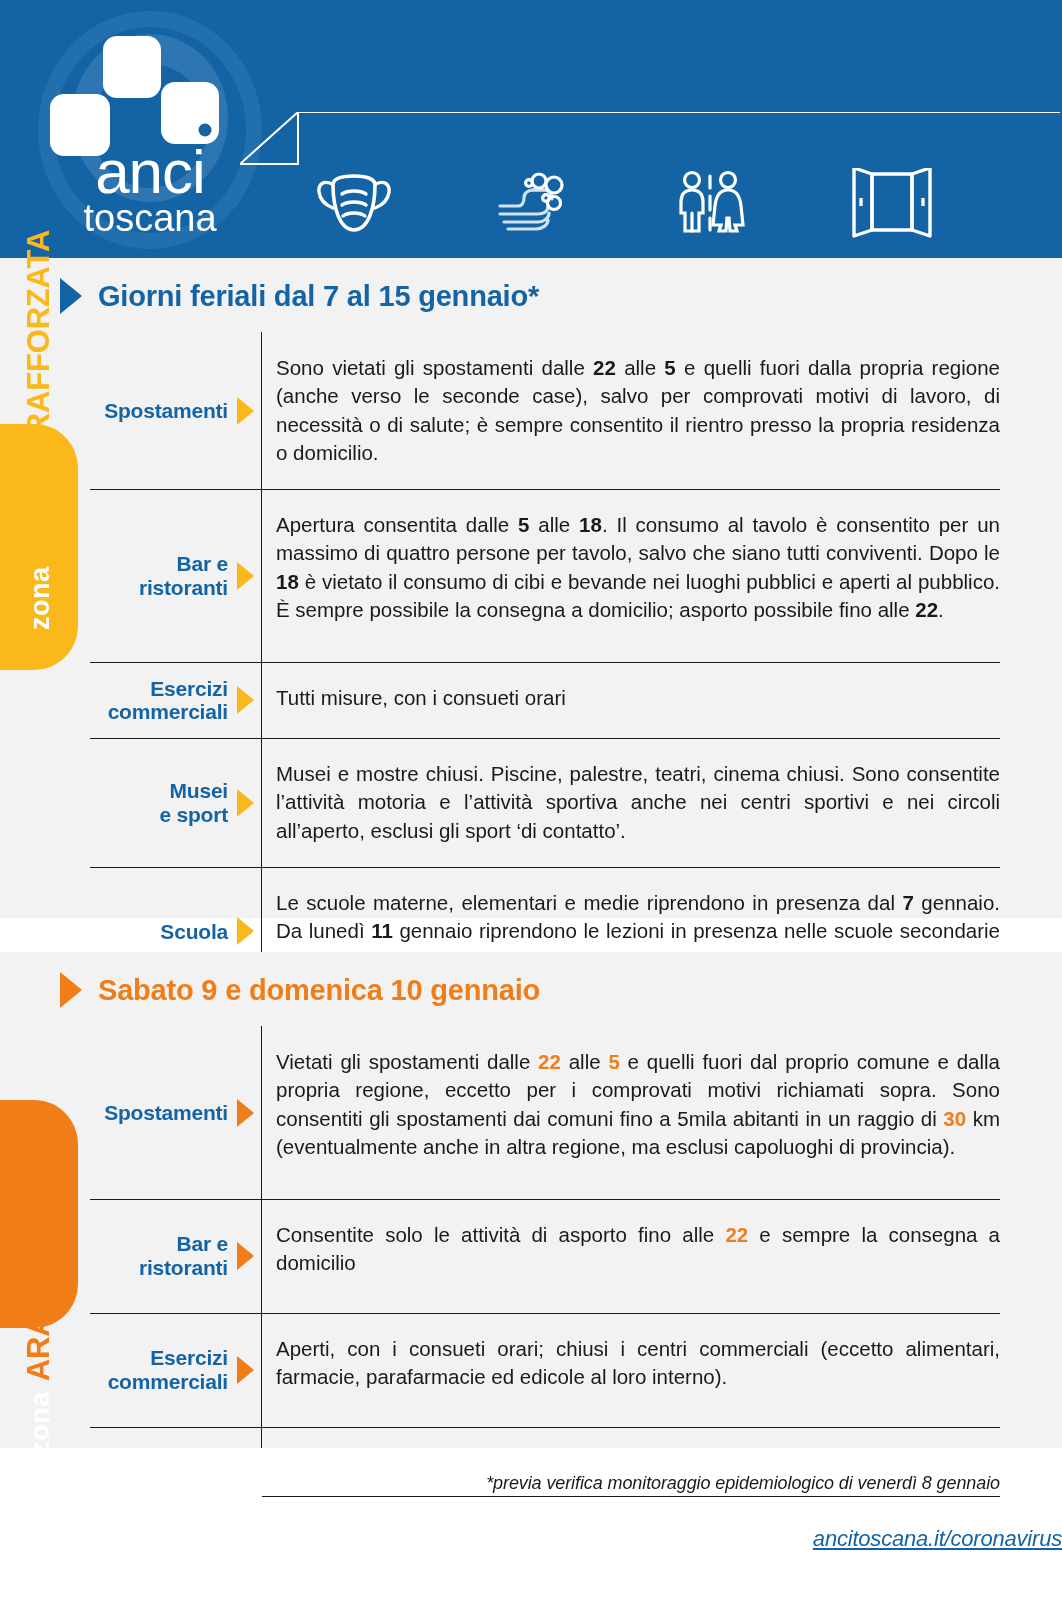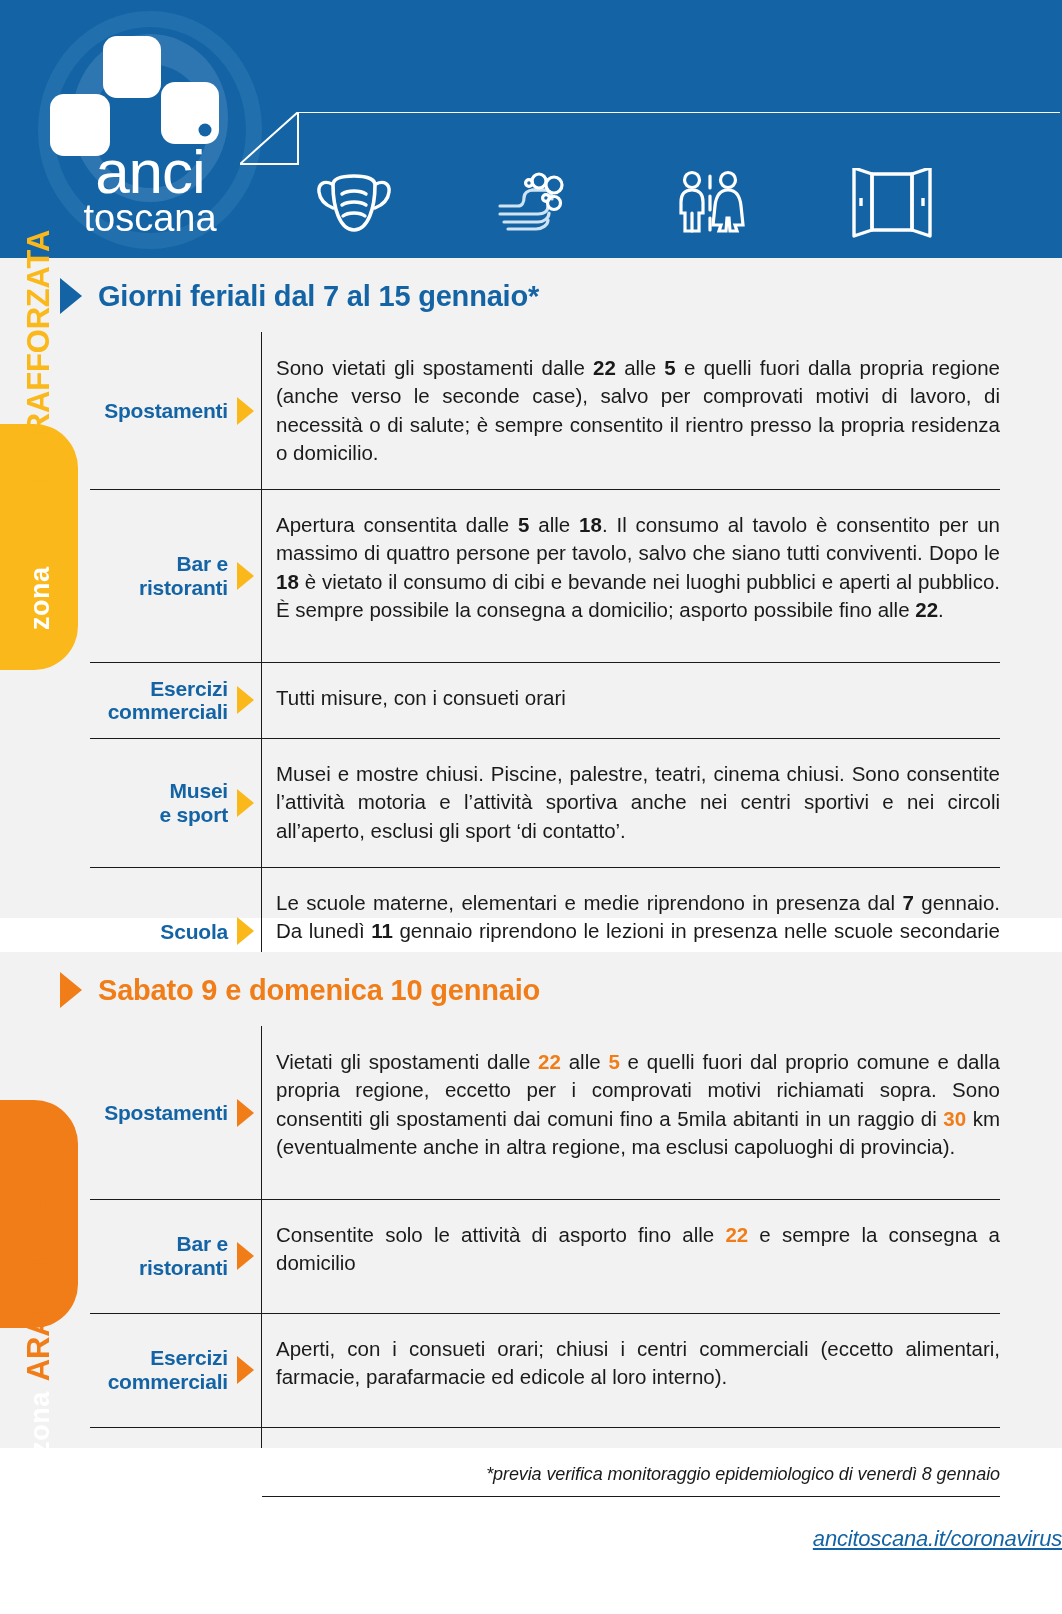--- a/index.html
+++ b/index.html
@@ -235,21 +235,21 @@
   
   .footer {
     position: relative;
     width: 1062px;
     height: 126px;
     background: #ffffff;
   }
   .foot-note {
     position: absolute;
     right: 62px;
-    top: 16px;
+    top: 25px;
     font-size: 18px;
     font-style: italic;
     color: #1a1a1a;
     letter-spacing: -0.1px;
   }
   .foot-rule {
     position: absolute;
     left: 262px;
     right: 62px;
     top: 48px;

